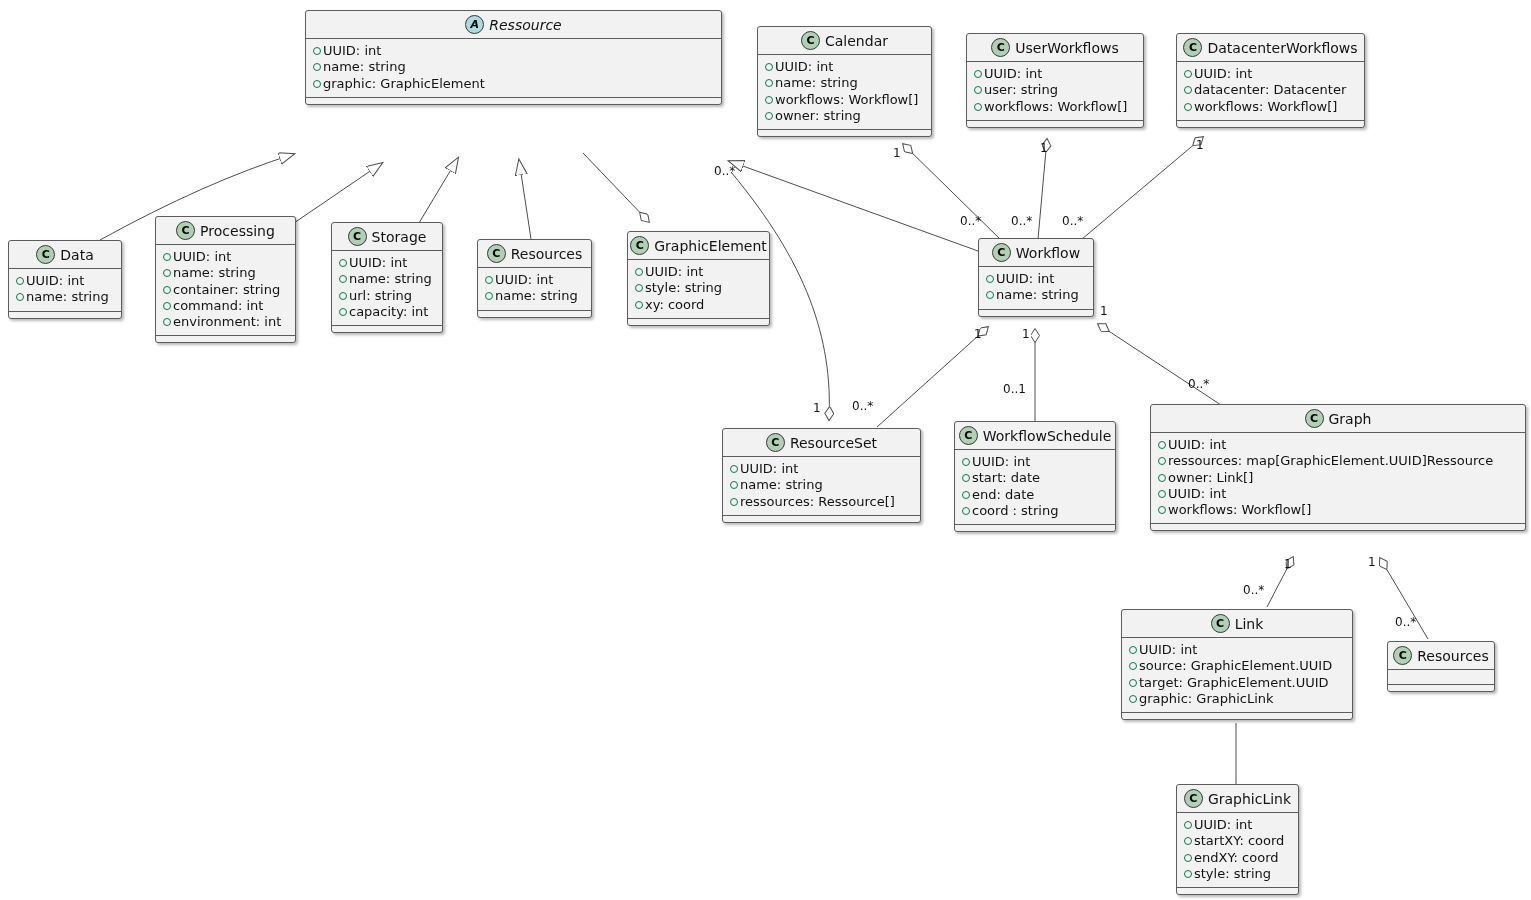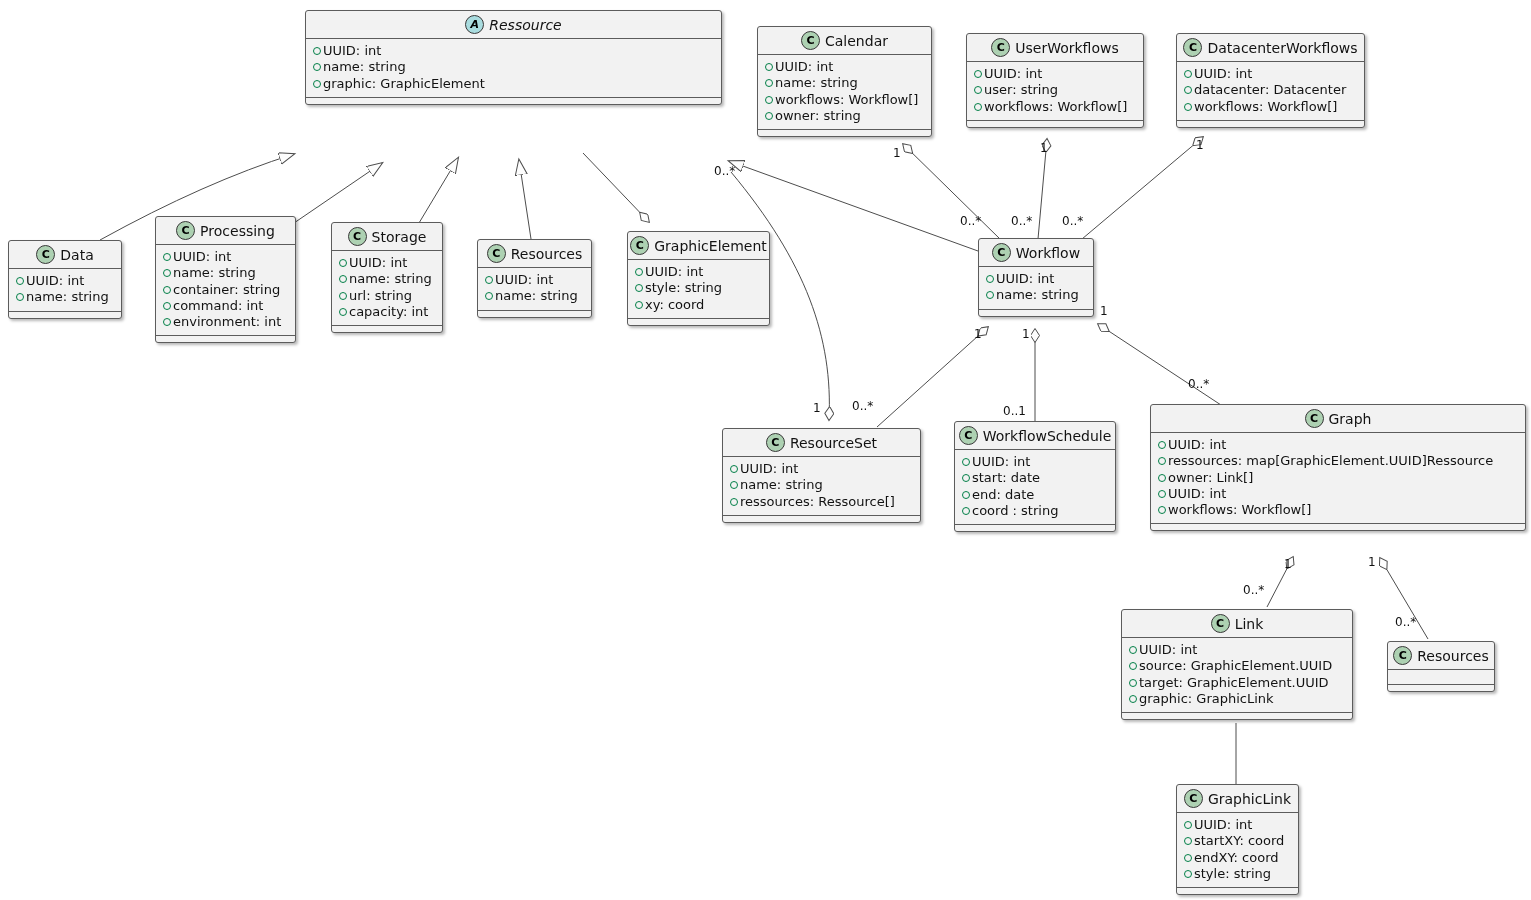--- a/index.html
+++ b/index.html
@@ -415,20 +415,20 @@
     <div class="mult" style="left: 960px; top: 214px;">0..*</div>
     <div class="mult" style="left: 1040px; top: 141px;">1</div>
     <div class="mult" style="left: 1011px; top: 214px;">0..*</div>
     <div class="mult" style="left: 1196px; top: 138px;">1</div>
     <div class="mult" style="left: 1062px; top: 214px;">0..*</div>
     <div class="mult" style="left: 714px; top: 164px;">0..*</div>
     <div class="mult" style="left: 813px; top: 401px;">1</div>
     <div class="mult" style="left: 974px; top: 327px;">1</div>
     <div class="mult" style="left: 852px; top: 399px;">0..*</div>
     <div class="mult" style="left: 1022px; top: 327px;">1</div>
-    <div class="mult" style="left: 1003px; top: 404px;">0..1</div>
+    <div class="mult" style="left: 1003px; top: 382px;">0..1</div>
     <div class="mult" style="left: 1100px; top: 304px;">1</div>
     <div class="mult" style="left: 1188px; top: 377px;">0..*</div>
     <div class="mult" style="left: 1284px; top: 557px;">1</div>
     <div class="mult" style="left: 1243px; top: 583px;">0..*</div>
     <div class="mult" style="left: 1368px; top: 555px;">1</div>
     <div class="mult" style="left: 1395px; top: 615px;">0..*</div>
   </div>
 
 </body></html>

